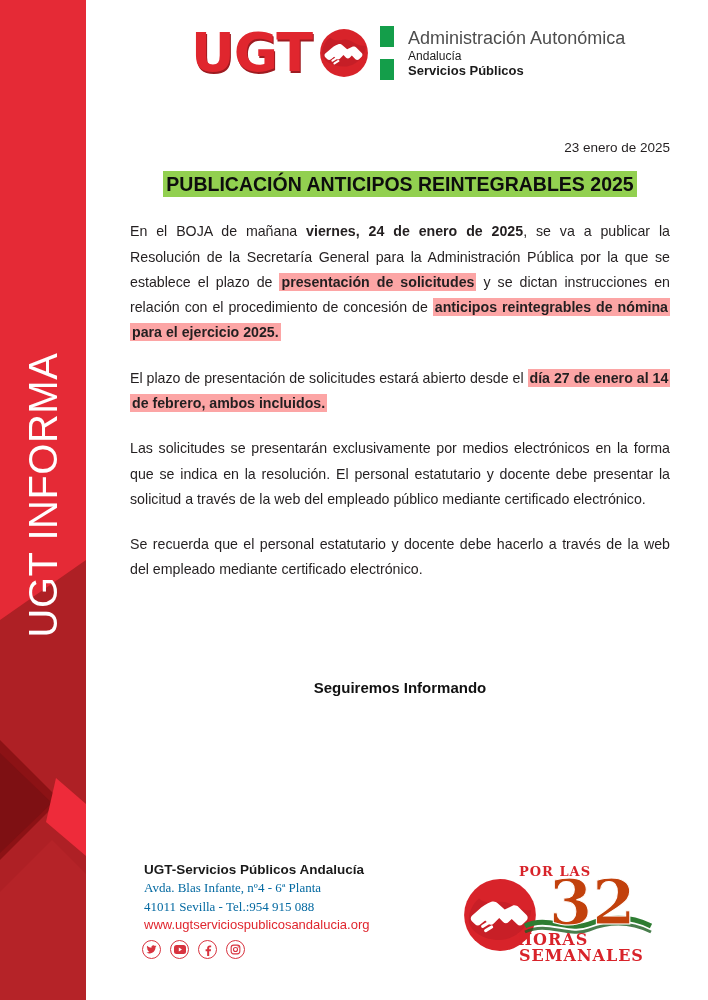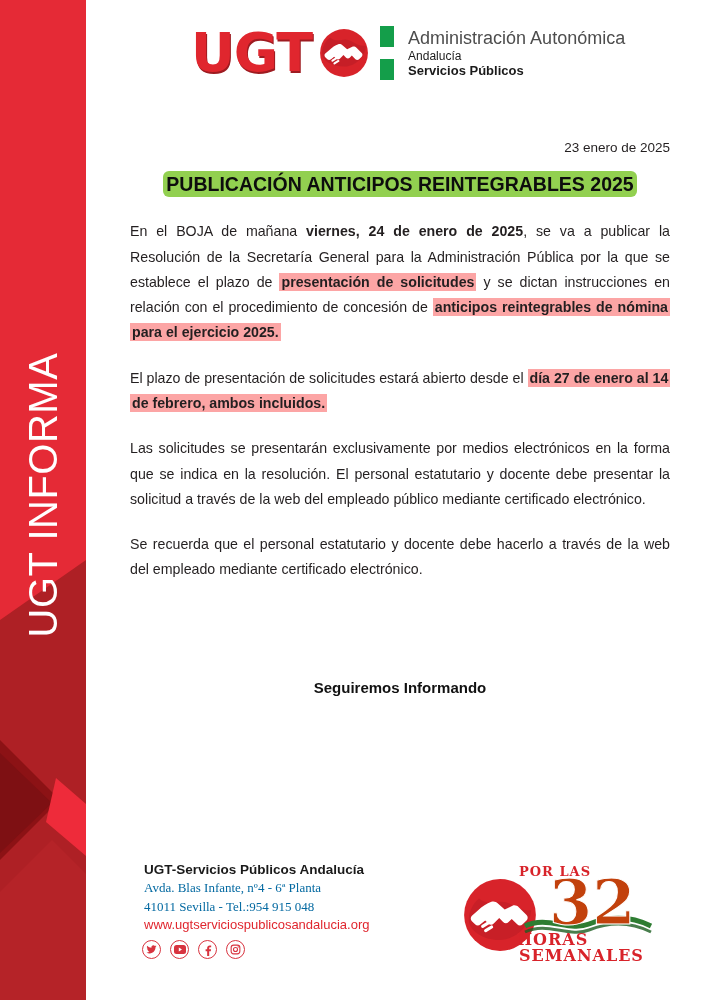--- a/index.html
+++ b/index.html
@@ -153,21 +153,20 @@
     font-size: 19.5px;
     font-weight: bold;
     color: #0d0d0d;
     margin: 0 0 22px 0;
     line-height: 1.35;
   }
   #doc-title span.hl-title {
     background: #92D050;
     padding: 2px 3px;
     box-decoration-break: clone;
-    border-radius: 6px;
     -webkit-box-decoration-break: clone;
   }
   .para {
     font-size: 14.2px;
     line-height: 1.78;
     text-align: justify;
     color: #231f20;
     margin: 0 0 20px 0;
     font-family: "Liberation Sans", sans-serif;
   }
@@ -334,21 +333,21 @@
   <p class="para">Se recuerda que el personal estatutario y docente debe hacerlo a través de la web del empleado mediante certificado electrónico.</p>
 
   <div id="closing">Seguiremos Informando</div>
 </div>
 
 <div id="footer">
 
   <div id="footer-contact">
     <div id="fc-name">UGT-Servicios Públicos Andalucía</div>
     <div class="fc-addr">Avda. Blas Infante, nº4 - 6ª Planta</div>
-    <div class="fc-addr">41011 Sevilla  - Tel.:954 915 048</div>
+    <div class="fc-addr">41011 Sevilla  - Tel.:954 915 088</div>
     <div id="fc-web">www.ugtserviciospublicosandalucia.org</div>
   </div>
 
   <div id="social-row">
     <div class="social-ico">
       <svg width="11" height="11" viewBox="0 0 24 24">
           <path fill="#D8333F" d="M23 4.9c-.8.4-1.7.6-2.6.8.9-.6 1.6-1.5 2-2.5-.9.5-1.9.9-2.9 1.1a4.5 4.5 0 0 0-7.7 4.1A12.8 12.8 0 0 1 2.5 3.6a4.5 4.5 0 0 0 1.4 6 4.4 4.4 0 0 1-2-.6 4.5 4.5 0 0 0 3.6 4.4 4.5 4.5 0 0 1-2 .1 4.5 4.5 0 0 0 4.2 3.1A9 9 0 0 1 1 18.5a12.7 12.7 0 0 0 6.9 2c8.3 0 12.8-6.9 12.8-12.8v-.6c.9-.6 1.7-1.4 2.3-2.2z"></path>
         </svg>
     </div>
     <div class="social-ico">

